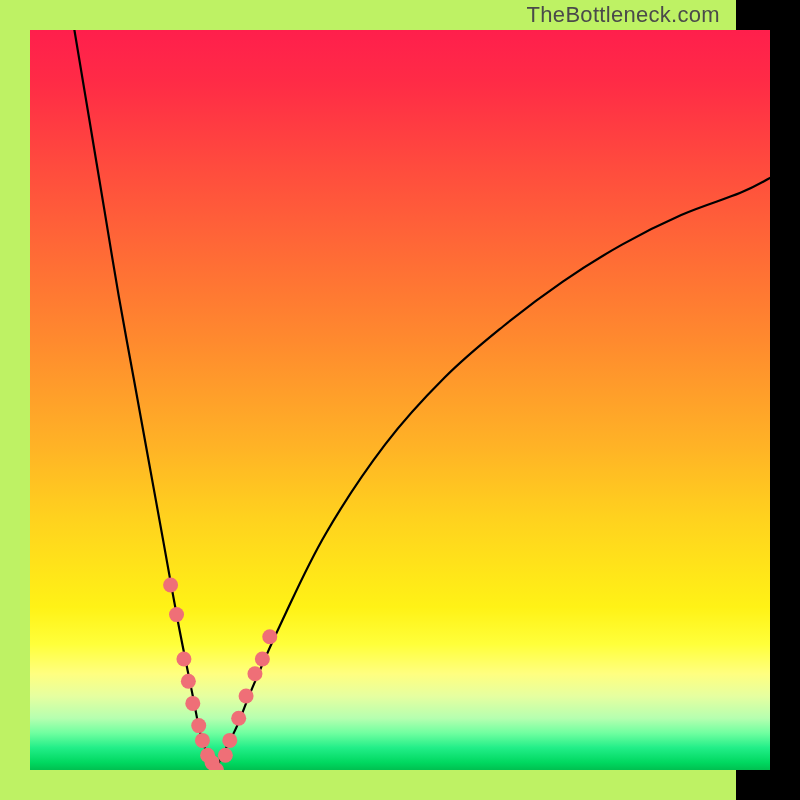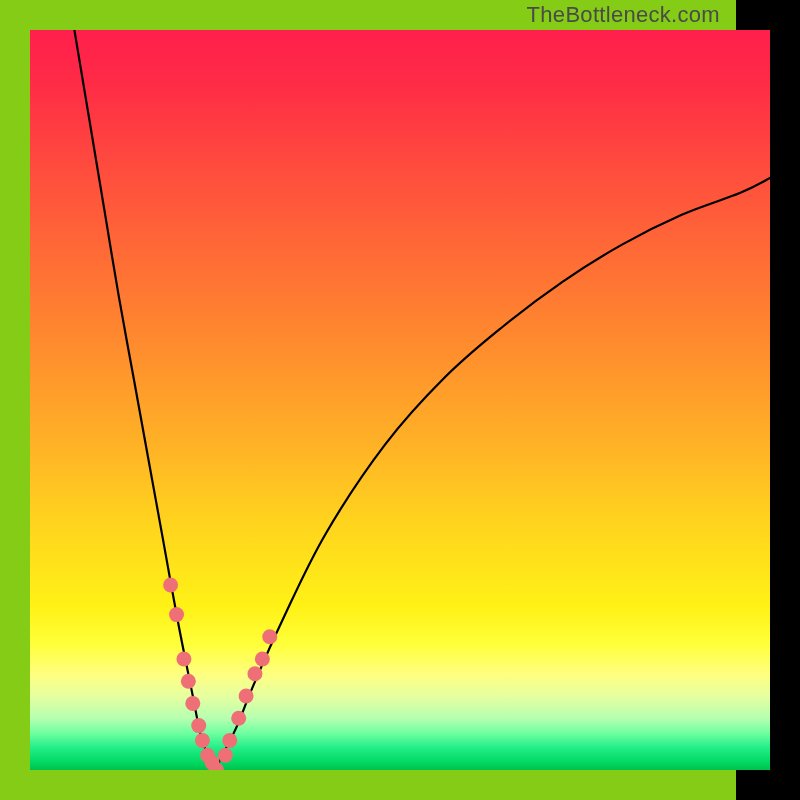--- a/index.html
+++ b/index.html
@@ -8,21 +8,21 @@
     width: 800px;
     height: 800px;
     overflow: hidden;
     background: #000;
     font-family: Arial, Helvetica, sans-serif;
   }
   .frame {
     position: absolute;
     left: 0; top: 0;
     width: 736px; height: 800px;
-    background: #84cc16;
+    background: #bef264;
   }
   .plot-area {
     position: absolute;
     left: 30px;
     top: 30px;
     width: 740px;
     height: 740px;
     overflow: hidden;
   }
   .gradient-bg {

